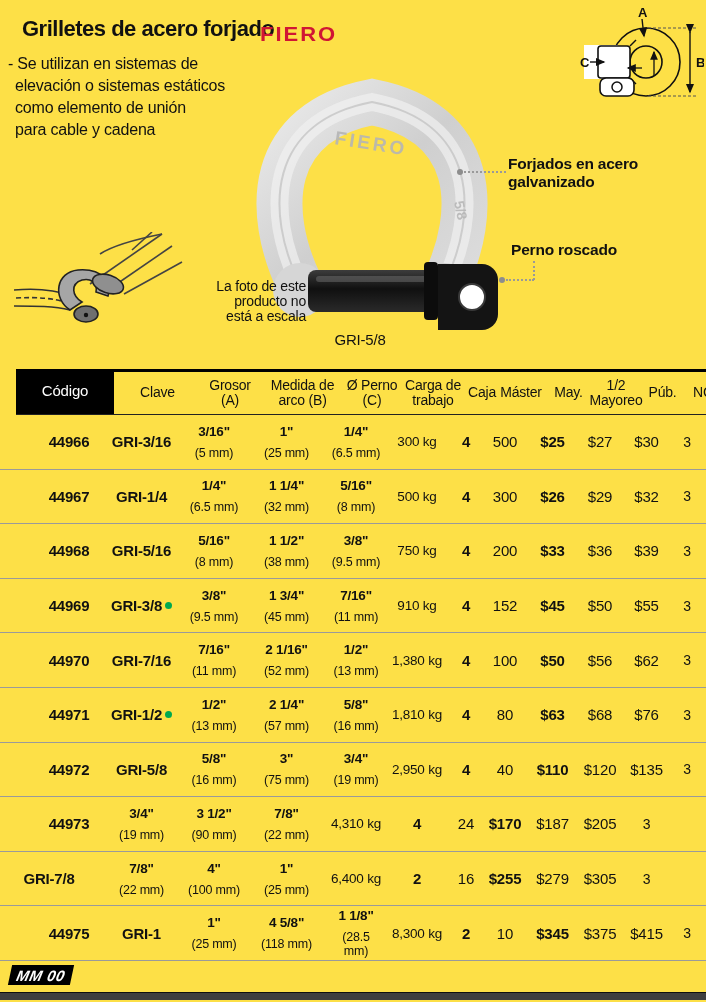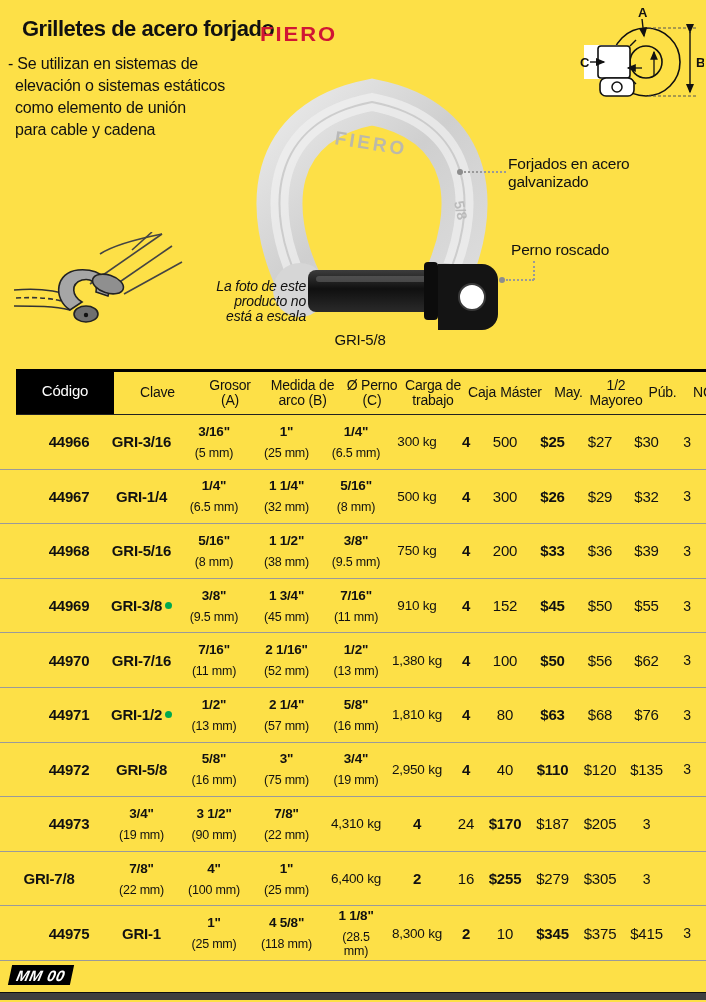--- a/index.html
+++ b/index.html
@@ -17,27 +17,27 @@
   .brand{position:absolute;left:260px;top:21px;font-size:22px;font-weight:bold;color:var(--red);letter-spacing:2px;transform:scaleY(0.95);}
   .bullet{position:absolute;left:8px;top:53px;width:240px;font-size:16px;line-height:22px;white-space:pre-line;padding-left:7px;text-indent:-7px;}
 
   
   .diagram{position:absolute;left:578px;top:4px;width:126px;height:112px;}
   .diagram text{font-family:"Liberation Sans",sans-serif;font-size:13px;font-weight:bold;fill:#111;}
 
   
   .photo{position:absolute;left:238px;top:52px;width:268px;height:285px;}
   .photo-caption{position:absolute;left:300px;top:331px;width:120px;text-align:center;font-size:15px;}
-  .scale-note{position:absolute;left:172px;top:279px;width:134px;text-align:right;font-style:italic;font-size:14px;line-height:15px;white-space:pre-line;}
+  .scale-note{position:absolute;left:172px;top:279px;width:134px;text-align:right;font-size:14px;line-height:15px;white-space:pre-line;}
 
   
   .usage{position:absolute;left:12px;top:232px;width:180px;height:100px;}
 
   
-  .callout{position:absolute;font-size:15.5px;line-height:18px;white-space:pre-line;}
+  .callout{position:absolute;font-size:15.5px;line-height:18px;white-space:pre-line;font-weight:bold;}
   .co-material{left:508px;top:155px;width:160px;}
   .co-pin{left:511px;top:241px;width:140px;}
   .leader-h{position:absolute;border-top:2px dotted #999;}
   .lh-material{left:464px;top:171px;width:42px;}
   .lh-pin{left:506px;top:279px;width:28px;}
   .leader-v{position:absolute;border-left:2px dotted #999;}
   .lv-pin{left:533px;top:261px;height:19px;}
   .leader-dot{position:absolute;width:6px;height:6px;border-radius:50%;background:#8d8d8d;}
   .ld-material{left:457px;top:169px;}
   .ld-pin{left:499px;top:277px;}

